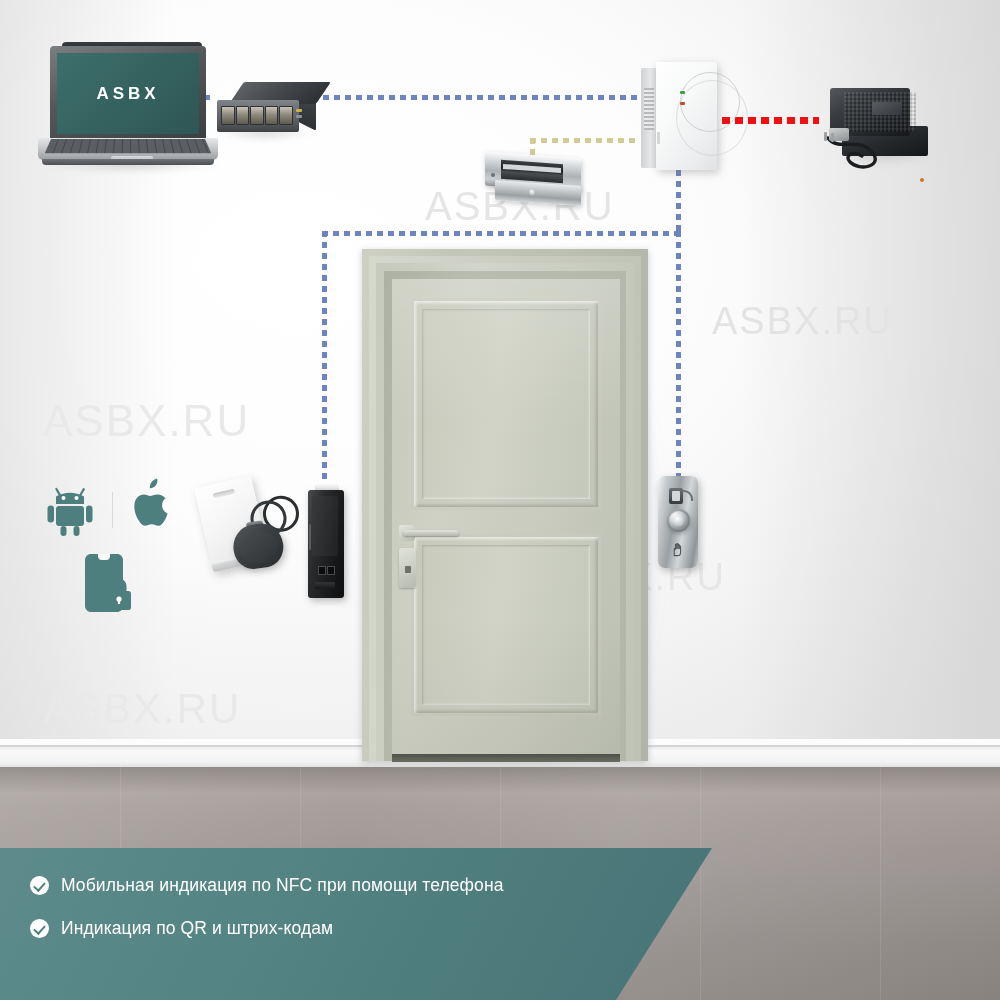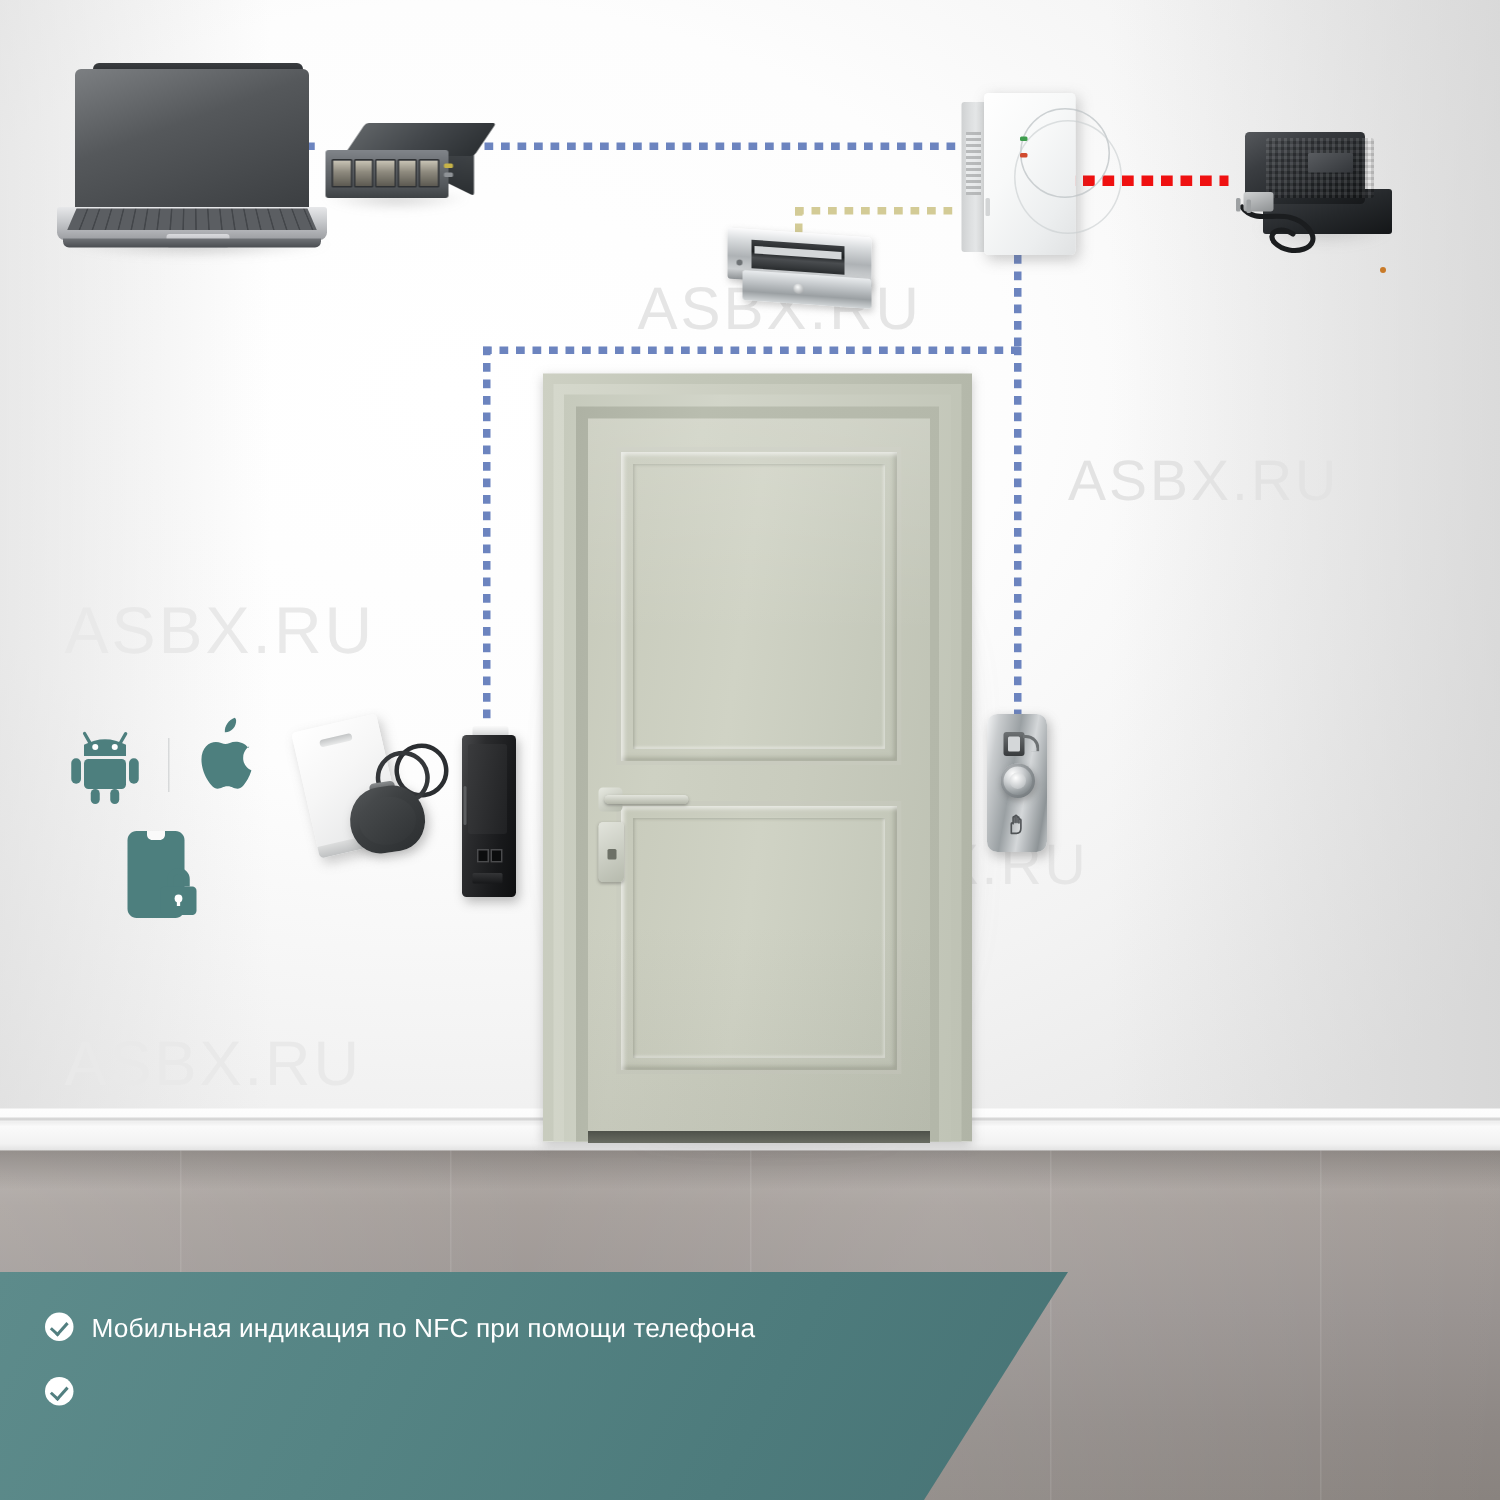--- a/index.html
+++ b/index.html
@@ -233,21 +233,21 @@
   .wm2{left:425px;top:184px;font-size:40px;color:#e5e5e5;}
   .wm3{left:712px;top:300px;font-size:38px;color:#e3e3e3;}
   .wm4{left:545px;top:556px;font-size:38px;color:#e6e6e6;}
   .wm5{left:43px;top:685px;font-size:42px;}
 
   
   .banner{position:absolute;left:0;top:848px;width:712px;height:152px;
         background:linear-gradient(118deg,#5d8b8b 0%,#558484 35%,#4d7b7c 70%,#477375 100%);
         clip-path:polygon(0 0, 712px 0, 616px 152px, 0 152px);}
   .banner-rows{position:absolute;left:30px;top:875px;width:620px;}
-  .brow{display:flex;margin-bottom:22px;}
+  .brow{display:flex;align-items:center;margin-bottom:22px;}
   .brow .chk{width:19px;height:19px;border-radius:50%;background:#fff;margin-right:12px;
         flex:none;position:relative;}
   .brow .chk:after{content:"";position:absolute;left:5.5px;top:4px;width:5px;height:9px;
         border-right:2.2px solid #527f80;border-bottom:2.2px solid #527f80;transform:rotate(42deg);}
   .brow .btext{color:#fff;font-size:17.5px;letter-spacing:.1px;white-space:nowrap;}
 </style>
 </head>
 <body>
 
 <div id="scene">
@@ -304,20 +304,23 @@
   <div class="dl h blue" style="left:322px;top:231px;width:358px;"></div>
 
   <div class="dl v blue" style="left:322px;top:231px;height:256px;"></div>
 
   <div class="dl v blue" style="left:676px;top:231px;height:248px;"></div>
 
   <div class="laptop">
     <div class="lt-shadow"></div>
     <div class="lt-lidtop"></div>
     <div class="lt-lid"></div>
+    <div class="lt-screen">
+      <span>ASBX</span>
+    </div>
     <div class="lt-base"></div>
     <div class="lt-kb"></div>
     <div class="lt-pad"></div>
     <div class="lt-foot"></div>
   </div>
 
   <div class="nsw">
     <div class="nsw-shadow"></div>
     <div class="nsw-side"></div>
     <div class="nsw-top"></div>
@@ -443,16 +446,17 @@
   </div>
 
   <div class="banner"></div>
   <div class="banner-rows">
     <div class="brow">
       <span class="chk"></span>
       <span class="btext">Мобильная индикация по NFC при помощи телефона</span>
     </div>
     <div class="brow">
       <span class="chk"></span>
+      <span class="btext">Индикация по QR и штрих-кодам</span>
     </div>
   </div>
 
 </div>
 
 </body></html>

